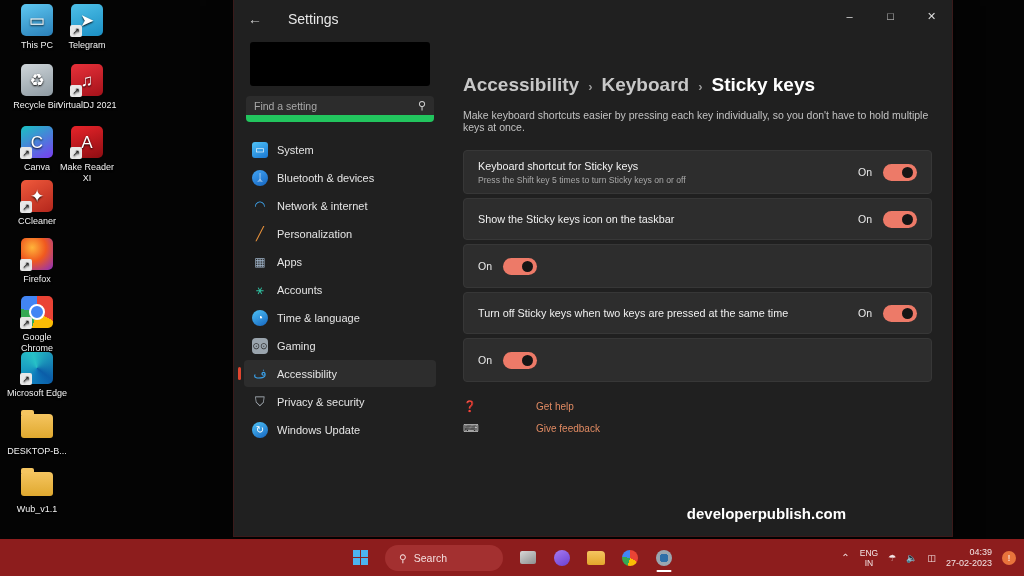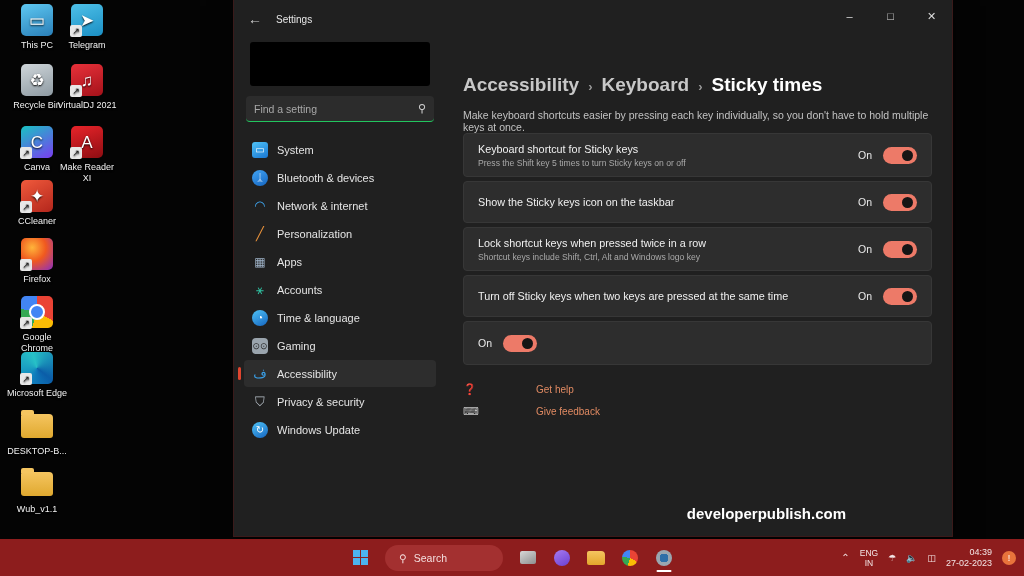--- a/index.html
+++ b/index.html
@@ -64,37 +64,37 @@
 
   #titlebar {
     height: 38px; display: flex; align-items: center;
     background: #202020; position: relative;
   }
   #back-btn {
     width: 26px; height: 26px; margin-left: 8px; border-radius: 4px;
     display: flex; align-items: center; justify-content: center;
     color: #cfcfcf; font-size: 14px;
   }
-  #win-title { margin-left: 8px; color: #e8e8e8; font-size: 10px; }
+  #win-title { margin-left: 20px; color: #e8e8e8; font-size: 14px; }
   #wincontrols { margin-left: auto; display: flex; height: 38px; }
   .wc {
     width: 41px; height: 32px; display: flex; align-items: center; justify-content: center;
     color: #dcdcdc; font-size: 11px;
   }
 
   #body { display: flex; height: 499px; }
 
   
   #sidebar { width: 212px; flex: 0 0 212px; padding: 0 10px; }
   #profile-box {
     margin: 4px 6px 10px; height: 44px; background: #000; border-radius: 3px;
   }
   #search-wrap {
     margin: 0 2px 14px; height: 26px; background: #2c2c2c;
-    border-radius: 4px; border-bottom: 1px solid #22c55e;
+    border-radius: 4px; border-bottom: 7px solid #22c55e;
     display: flex; align-items: center; padding: 0 8px;
   }
   #search-input {
     flex: 1; background: transparent; border: none; outline: none;
     color: #cfcfcf; font-size: 10.5px; font-family: inherit;
   }
   #search-input::placeholder { color: #a8a8a8; }
   #search-icon { color: #cfcfcf; font-size: 11px; }
 
   .navitem {
@@ -125,21 +125,21 @@
   .i-upd      { background: linear-gradient(150deg,#4fc3f7,#1565c0); border-radius: 50%; }
 
   
   #content { flex: 1; padding: 36px 20px 0 17px; overflow: hidden; }
   #breadcrumb { display: flex; align-items: baseline; gap: 9px; font-size: 19px; }
   .crumb { color: #c8c8c8; font-weight: bold; }
   .crumb.cur { color: #ffffff; font-weight: bold; }
   .crumb-sep { color: #9a9a9a; font-size: 13px; font-weight: bold; }
   #subtitle { margin-top: 13px; color: #c2c2c2; font-size: 10.5px; }
 
-  #cards { }
+  #cards { margin-top: 17px; }
   .card {
     background: #2d2d2d; border: 1px solid #373737; border-radius: 4px;
     margin-bottom: 4px; padding: 0 14px;
     display: flex; align-items: center; min-height: 42px;
   }
   .card.tall { min-height: 44px; }
   .card-txt { flex: 1; }
   .card-title { color: #f0f0f0; font-size: 10.8px; line-height: 14px; }
   .card-sub { color: #a9a9a9; font-size: 8.6px; line-height: 12px; margin-top: 1px; }
   .card-right { display: flex; align-items: center; gap: 11px; }
@@ -339,21 +339,21 @@
             </div>
           </div>
       </div>
 
       <div id="content">
         <div id="breadcrumb">
             <span class="crumb">Accessibility</span>
             <span class="crumb-sep">›</span>
             <span class="crumb">Keyboard</span>
             <span class="crumb-sep">›</span>
-            <span class="crumb cur">Sticky times</span>
+            <span class="crumb cur">Sticky keys</span>
           </div>
         <div id="subtitle">Make keyboard shortcuts easier by pressing each key individually, so you don't have to hold multiple keys at once.</div>
         <div id="cards">
             <div class="card tall">
               <div class="card-txt">
                 <div class="card-title">Keyboard shortcut for Sticky keys</div>
                 <div class="card-sub">Press the Shift key 5 times to turn Sticky keys on or off</div>
               </div>
               <div class="card-right">
                 <span class="tog-state">On</span>
@@ -367,24 +367,20 @@
                 <div class="card-title">Show the Sticky keys icon on the taskbar</div>
               </div>
               <div class="card-right">
                 <span class="tog-state">On</span>
                 <div class="toggle">
                   <div class="knob"></div>
                 </div>
               </div>
             </div>
             <div class="card tall">
-              <div class="card-txt">
-                <div class="card-title">Lock shortcut keys when pressed twice in a row</div>
-                <div class="card-sub">Shortcut keys include Shift, Ctrl, Alt and Windows logo key</div>
-              </div>
               <div class="card-right">
                 <span class="tog-state">On</span>
                 <div class="toggle">
                   <div class="knob"></div>
                 </div>
               </div>
             </div>
             <div class="card">
               <div class="card-txt">
                 <div class="card-title">Turn off Sticky keys when two keys are pressed at the same time</div>

